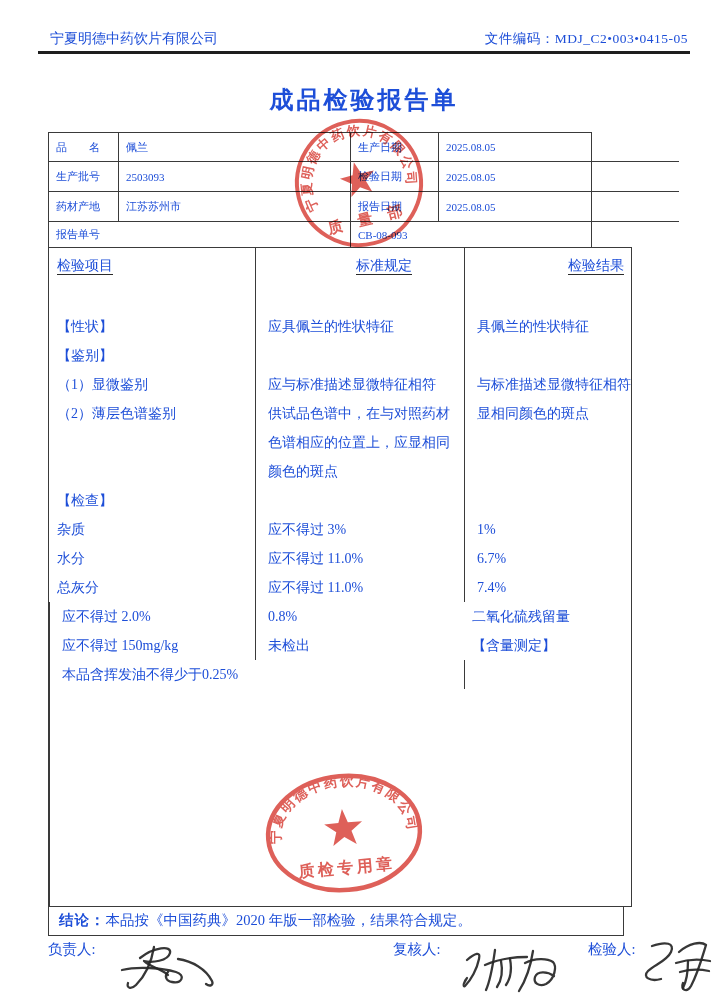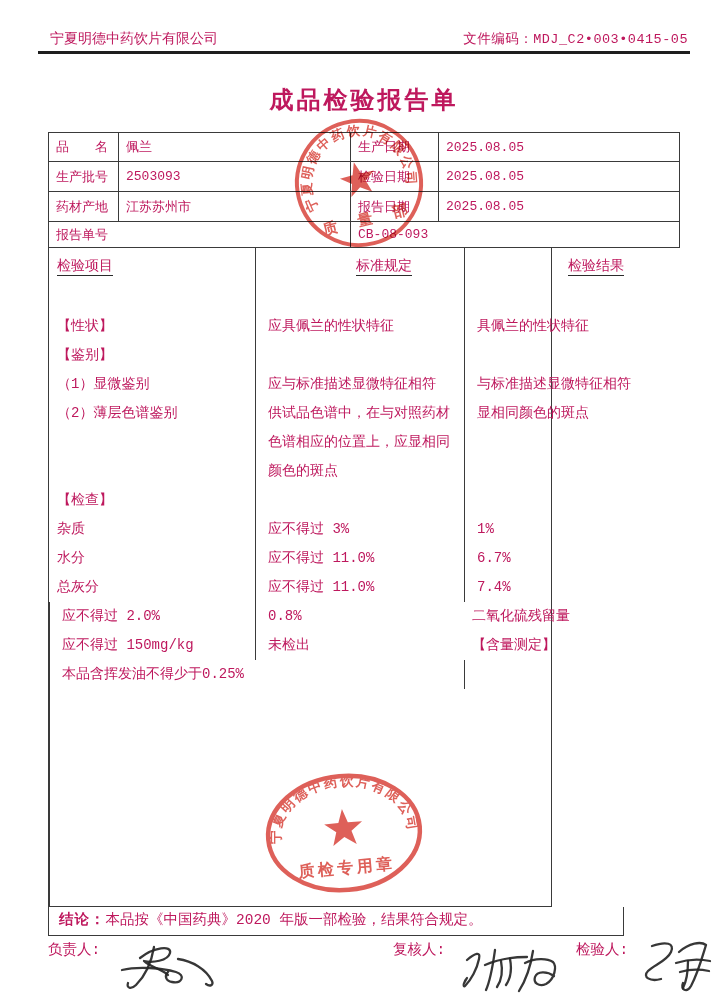--- a/index.html
+++ b/index.html
@@ -1,39 +1,39 @@
 <!DOCTYPE html>
 <html><head>
 <meta charset="utf-8">
 <style>
   html,body{margin:0;padding:0;background:#ffffff;}
   .page{
     position:relative; width:728px; height:1000px; background:#fff;
-    font-family:Liberation Mono, monospace; color:#be185d;
+    font-family:Liberation Serif, serif; color:#1d4ed8;
     overflow:hidden;
   }
   
   .doc-header{position:absolute; top:30px; left:50px; right:40px; display:flex; justify-content:space-between; font-size:14px;}
   .doc-code{font-size:13.5px; letter-spacing:.5px;}
   .header-rule{position:absolute; top:51px; left:38px; width:652px; height:2.5px; background:#1e1e1e;}
   .title{position:absolute; top:84px; left:0; width:100%; margin:0; text-align:center; font-size:24px; font-weight:bold; letter-spacing:3px;}
   
   .info-table{
-    position:absolute; top:132px; left:48px; width:632px; box-sizing:border-box;
+    position:absolute; top:132px; left:48px; width:544px; box-sizing:border-box;
     display:grid; grid-template-columns:70px 232px 88px 240px; grid-template-rows:29px 30px 30px 25px;
-    border:1px solid #3a3a3a; font-size:13px;
+    border:1px solid #3a3a3a; font-size:11px;
   }
   .info-table .cell{display:flex; align-items:center; padding-left:7px; border-right:1px solid #3a3a3a; border-bottom:1px solid #3a3a3a; overflow:hidden; white-space:nowrap;}
   .info-table .cell.lastcol{border-right:none;}
   .info-table .cell.lastrow{border-bottom:none;}
   .info-table .cell.span2a{grid-column:1/3;}
   .info-table .cell.span2b{grid-column:3/5; border-right:none;}
   
   .main-table{
-    position:absolute; top:247px; left:48px; width:504px; height:660px; box-sizing:border-box;
+    position:absolute; top:247px; left:48px; width:584px; height:660px; box-sizing:border-box;
     border:1px solid #3a3a3a; display:grid; grid-template-columns:206px 209px 215px;
     font-size:14px;
   }
   .main-table .hcell{padding-top:9px; height:64px; box-sizing:border-box;padding-left:48px;}
   .main-table .hcell span{border-bottom:1px solid #2a2a2a; padding-bottom:1px;}
   .main-table .h-item{padding-left:8px; text-align:left;}
   .main-table .h-mid,.main-table .h-res{text-align:center;}
   .main-table .col2,.main-table .col3{border-left:1px solid #3a3a3a;}
   .main-table .ccell{line-height:29px; box-sizing:border-box;}
   .main-table .c1{padding-left:8px;}
@@ -44,21 +44,21 @@
   .conclusion{
     position:absolute; top:907px; left:48px; width:576px; height:29px; box-sizing:border-box;
     border:1px solid #3a3a3a; border-top:none; line-height:27px; padding-left:10px; font-size:14.5px;
   }
   .conclusion b{letter-spacing:1px;}
   
   .signatures{position:absolute; top:936px; left:0; width:588px; height:64px; font-size:14.5px;}
   .sig-label{position:absolute; top:4px; white-space:nowrap;}
   .sig-label.l1{left:48px;}
   .sig-label.l2{left:393px;}
-  .sig-label.l3{left:576px;}
+  .sig-label.l3{left:588px;}
   .sig-svg{position:absolute;}
   .sig-svg path{fill:none; stroke:#262626; stroke-width:2.3; stroke-linecap:round; stroke-linejoin:round; opacity:.92;}
   
   .stamp{position:absolute; mix-blend-mode:multiply; opacity:.85;}
   .stamp-top{left:283px; top:107px; width:152px; height:152px;}
   .stamp-bottom{left:259px; top:763px; width:170px; height:140px;}
 </style>
 </head>
 <body>
 

